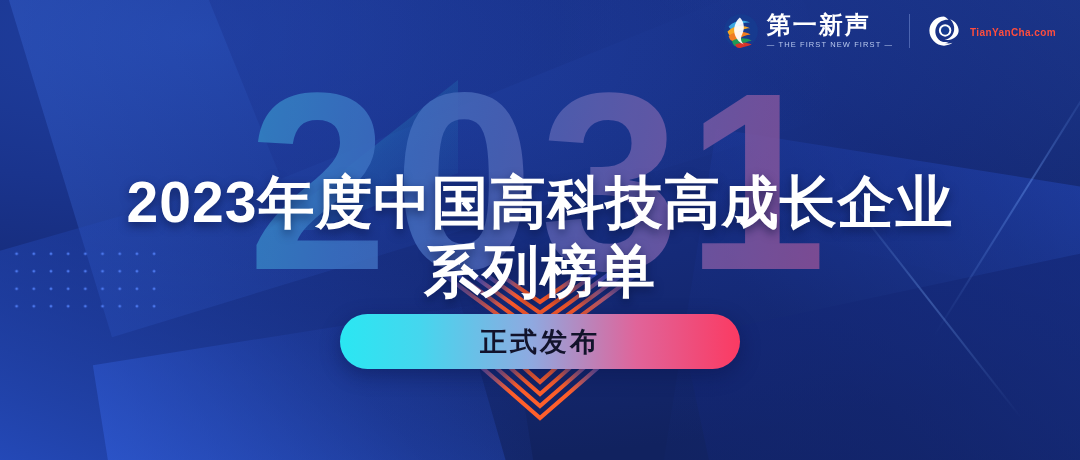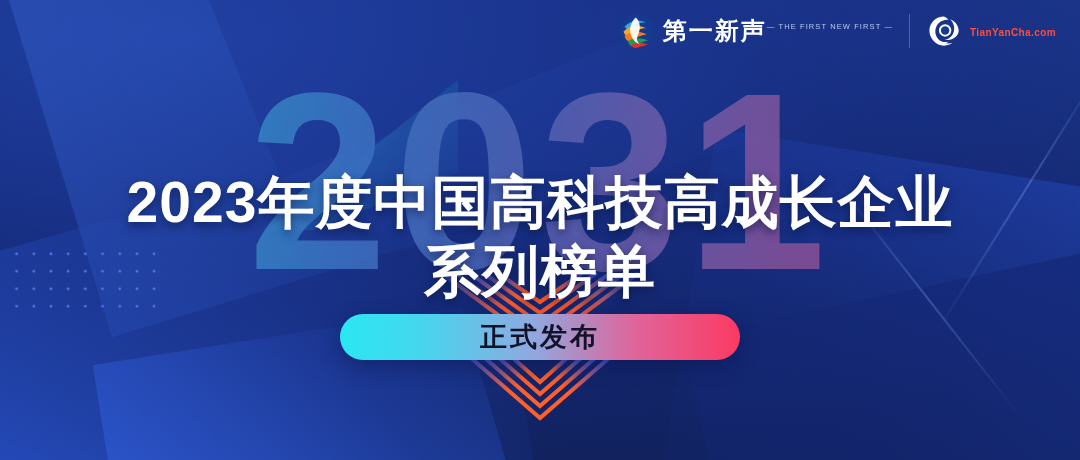--- a/index.html
+++ b/index.html
@@ -94,33 +94,33 @@
     color:#ffffff;font-weight:700;line-height:1.08;
     text-shadow:0 4px 10px rgba(5,14,55,.55);
     letter-spacing:1px;user-select:none;
   }
   .headline .l1{display:block;font-size:57px;margin-top:40px;}
   .headline .l2{display:block;font-size:57px;margin-top:7px;}
 
   
   .pill{
     position:absolute;left:50%;top:314px;transform:translateX(-50%);
-    width:400px;height:46px;border-radius:28px;
+    width:400px;height:55px;border-radius:28px;
     background:linear-gradient(90deg,#2ae7f2 0%,#45d6ee 20%,#8fa9e0 48%,#e0649a 74%,#fb3a62 100%);
     display:flex;align-items:center;justify-content:center;
     box-shadow:0 6px 20px rgba(8,18,70,.45);
     color:#12132b;font-size:27px;font-weight:700;letter-spacing:3px;
     border:none;cursor:pointer;
   }
 
   
   .logos{position:absolute;right:24px;top:13px;display:flex;align-items:center;gap:16px;}
   .logo{display:flex;align-items:center;gap:8px;}
   .logo-mark{width:36px;height:36px;flex:0 0 36px;}
-  .logo-text{display:flex;flex-direction:row;line-height:1;}
+  .logo-text{display:flex;flex-direction:column;line-height:1;}
   .logo-cn{color:#fff;font-size:24px;font-weight:700;letter-spacing:2px;}
   .logo-en{color:#b9c9ef;font-size:7.5px;letter-spacing:1.1px;margin-top:4px;white-space:nowrap;}
   .tyc-cn{color:#fff;font-size:25px;font-weight:700;letter-spacing:1px;position:relative;}
   .tyc-sup{font-size:8px;vertical-align:super;color:#ff5a3c;font-weight:700;}
   .tyc-en{color:#ff4d3d;font-size:10px;font-weight:700;letter-spacing:.4px;margin-top:3px;}
   .divider{width:1px;height:34px;background:rgba(170,195,255,.35);}
 </style>
 </head>
 <body>
 

